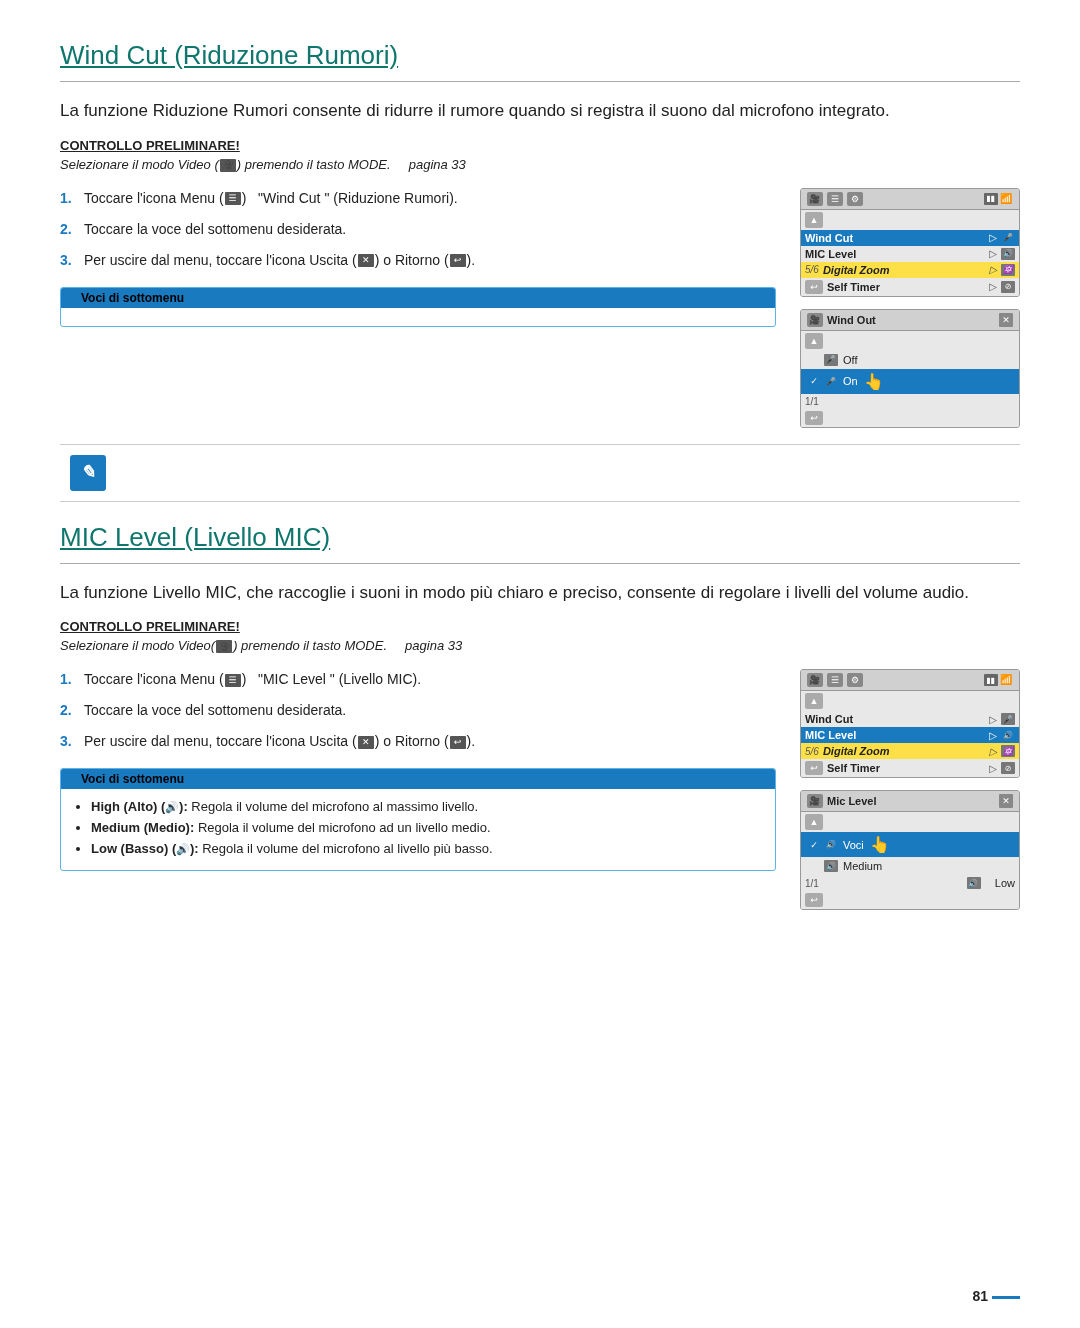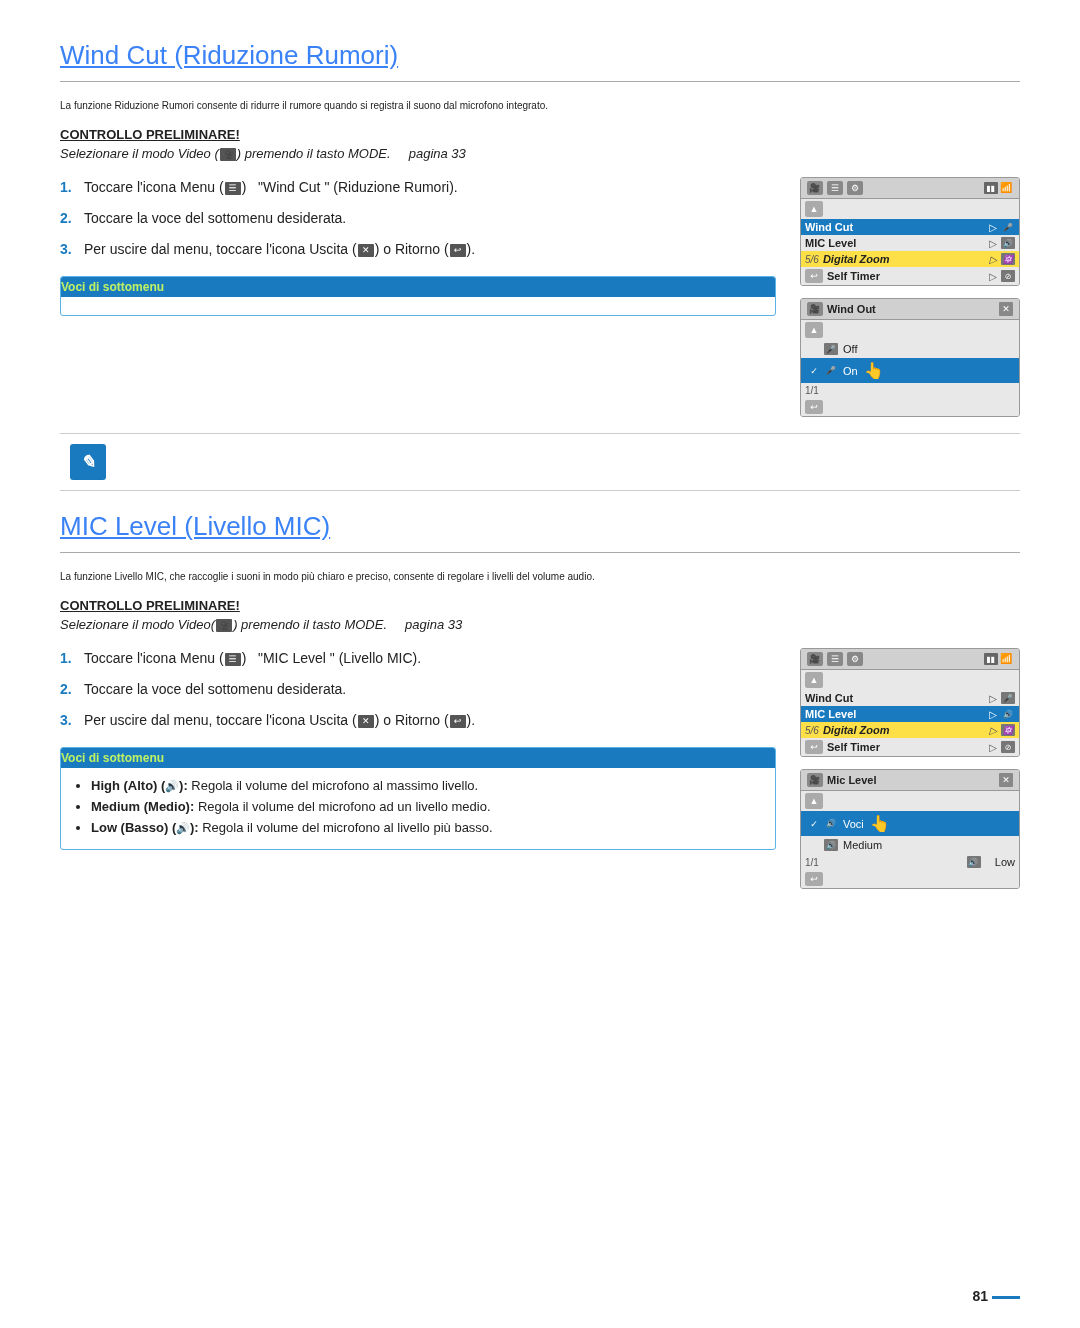--- a/index.html
+++ b/index.html
@@ -10,28 +10,28 @@
       color: #222;
       width: 1080px;
       min-height: 1328px;
       padding: 40px 60px;
       position: relative;
     }
 
     
     .section-title {
       font-size: 26px;
-      color: #3b82f6;
+      color: #0f766e;
       text-decoration: underline;
       margin-bottom: 10px;
       font-weight: normal;
     }
 
     .section-intro {
-      font-size: 10px;
+      font-size: 17px;
       margin-bottom: 14px;
       line-height: 1.5;
     }
 
     .section-divider {
       border: none;
       border-top: 1px solid #aaa;
       margin: 8px 0 16px 0;
     }
 
@@ -90,24 +90,24 @@
     .submenu-box {
       border: 1px solid #5ab4e8;
       border-radius: 3px;
       padding: 10px 14px;
       margin-bottom: 14px;
       background: #fff;
     }
 
     .submenu-title {
       background: #1a7abf;
-      color: #bef264;
+      color: #000000;
       font-size: 12px;
       font-weight: bold;
-      padding: 3px 0;
+      padding: 3px 20px;
       margin: -10px -14px 8px -14px;
       border-radius: 2px 2px 0 0;
     }
 
     .submenu-list {
       list-style: disc;
       padding-left: 16px;
       font-size: 13px;
       line-height: 1.6;
     }

